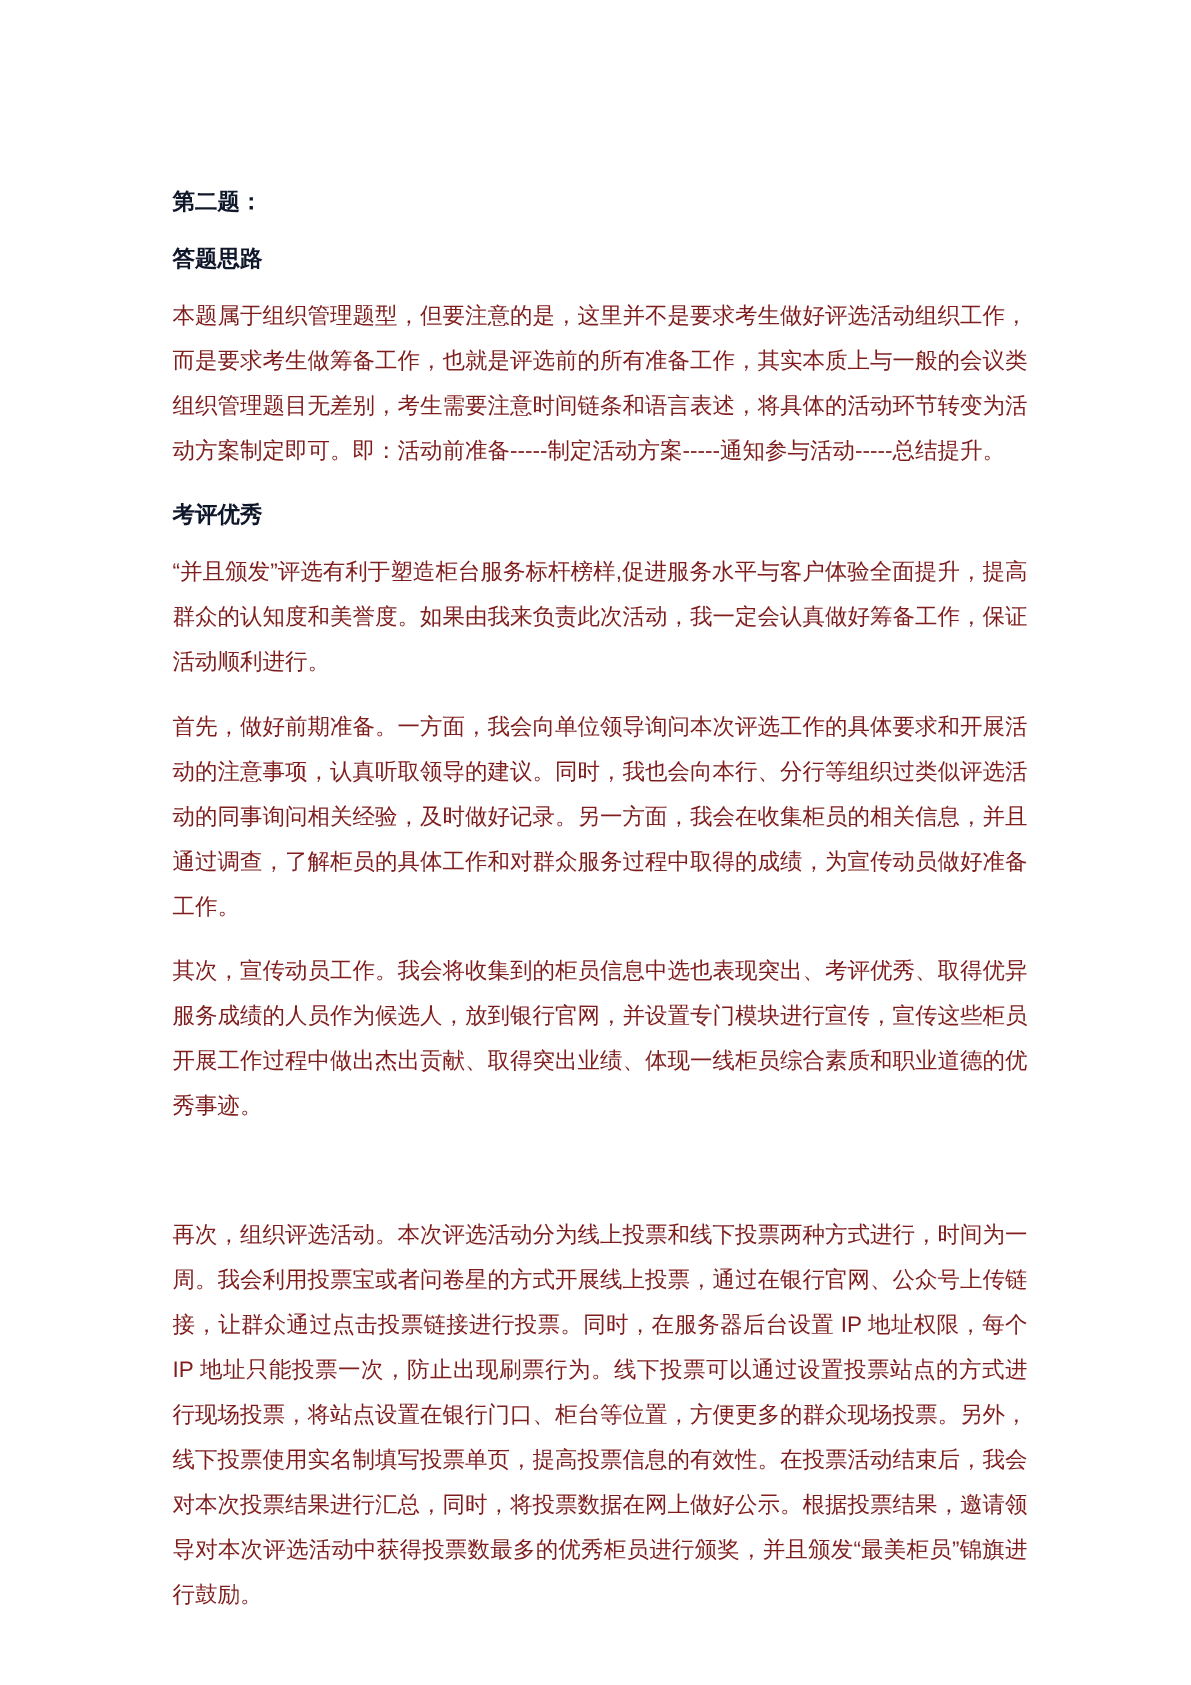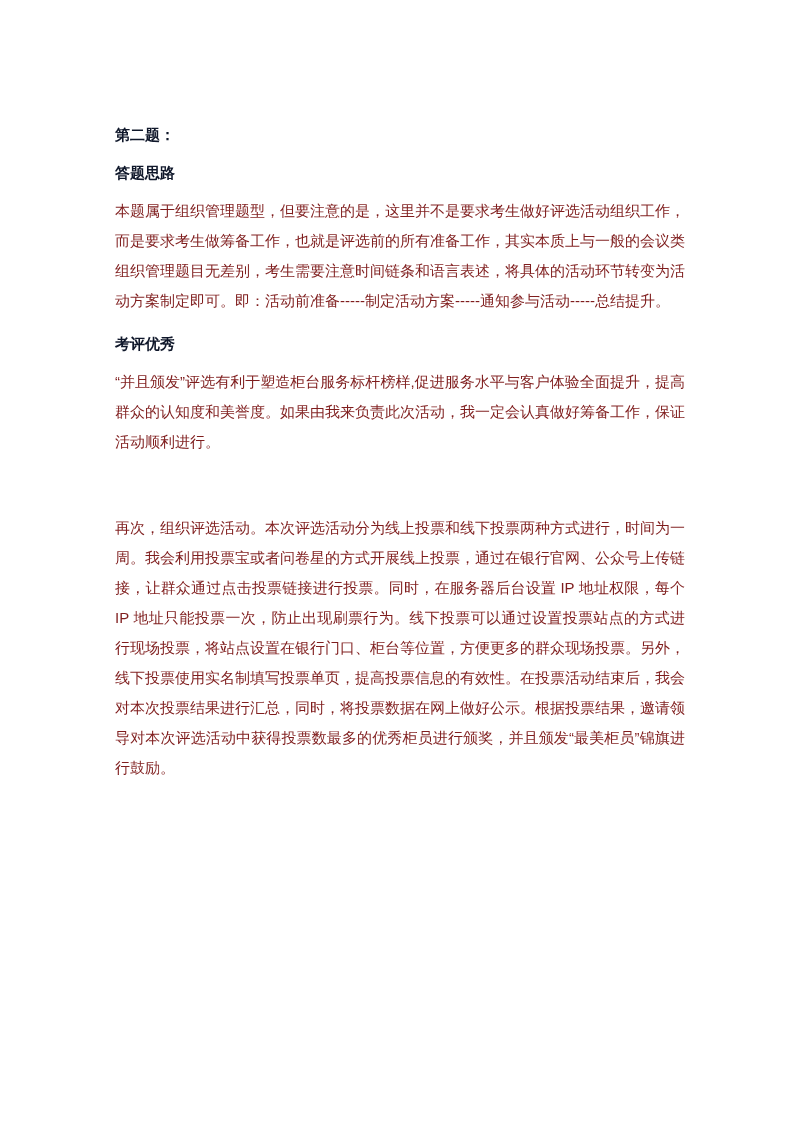--- a/index.html
+++ b/index.html
@@ -56,20 +56,22 @@
 
 
     <div class="doc-heading">答题思路</div>
 
     <div class="doc-paragraph">本题属于组织管理题型，但要注意的是，这里并不是要求考生做好评选活动组织工作，而是要求考生做筹备工作，也就是评选前的所有准备工作，其实本质上与一般的会议类组织管理题目无差别，考生需要注意时间链条和语言表述，将具体的活动环节转变为活动方案制定即可。即：活动前准备-----制定活动方案-----通知参与活动-----总结提升。</div>
 
     <div class="doc-heading">考评优秀</div>
 
     <div class="doc-paragraph">“并且颁发”评选有利于塑造柜台服务标杆榜样,促进服务水平与客户体验全面提升，提高群众的认知度和美誉度。如果由我来负责此次活动，我一定会认真做好筹备工作，保证活动顺利进行。</div>
 
+    <div class="doc-paragraph">首先，做好前期准备。一方面，我会向单位领导询问本次评选工作的具体要求和开展活动的注意事项，认真听取领导的建议。同时，我也会向本行、分行等组织过类似评选活动的同事询问相关经验，及时做好记录。另一方面，我会在收集柜员的相关信息，并且通过调查，了解柜员的具体工作和对群众服务过程中取得的成绩，为宣传动员做好准备工作。</div>
 
+    <div class="doc-paragraph">其次，宣传动员工作。我会将收集到的柜员信息中选也表现突出、考评优秀、取得优异服务成绩的人员作为候选人，放到银行官网，并设置专门模块进行宣传，宣传这些柜员开展工作过程中做出杰出贡献、取得突出业绩、体现一线柜员综合素质和职业道德的优秀事迹。</div>
 
     <div class="doc-paragraph empty-line"></div>
 
     <div class="doc-paragraph">再次，组织评选活动。本次评选活动分为线上投票和线下投票两种方式进行，时间为一周。我会利用投票宝或者问卷星的方式开展线上投票，通过在银行官网、公众号上传链接，让群众通过点击投票链接进行投票。同时，在服务器后台设置 IP 地址权限，每个 IP 地址只能投票一次，防止出现刷票行为。线下投票可以通过设置投票站点的方式进行现场投票，将站点设置在银行门口、柜台等位置，方便更多的群众现场投票。另外，线下投票使用实名制填写投票单页，提高投票信息的有效性。在投票活动结束后，我会对本次投票结果进行汇总，同时，将投票数据在网上做好公示。根据投票结果，邀请领导对本次评选活动中获得投票数最多的优秀柜员进行颁奖，并且颁发“最美柜员”锦旗进行鼓励。</div>
 
   </div>
 </div>
 
 </body></html>

